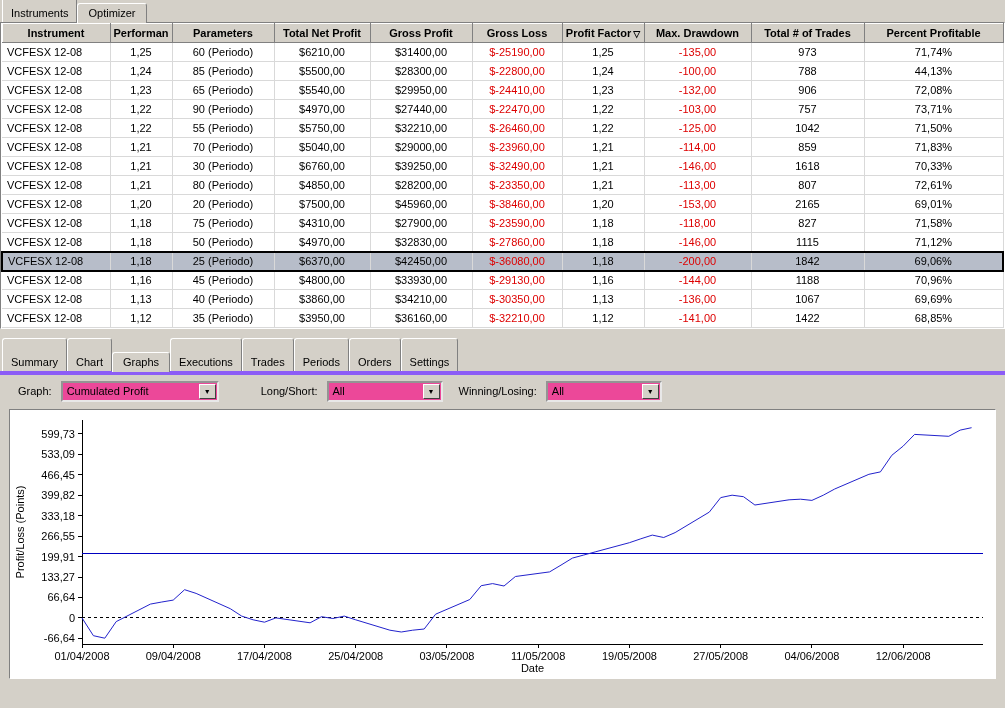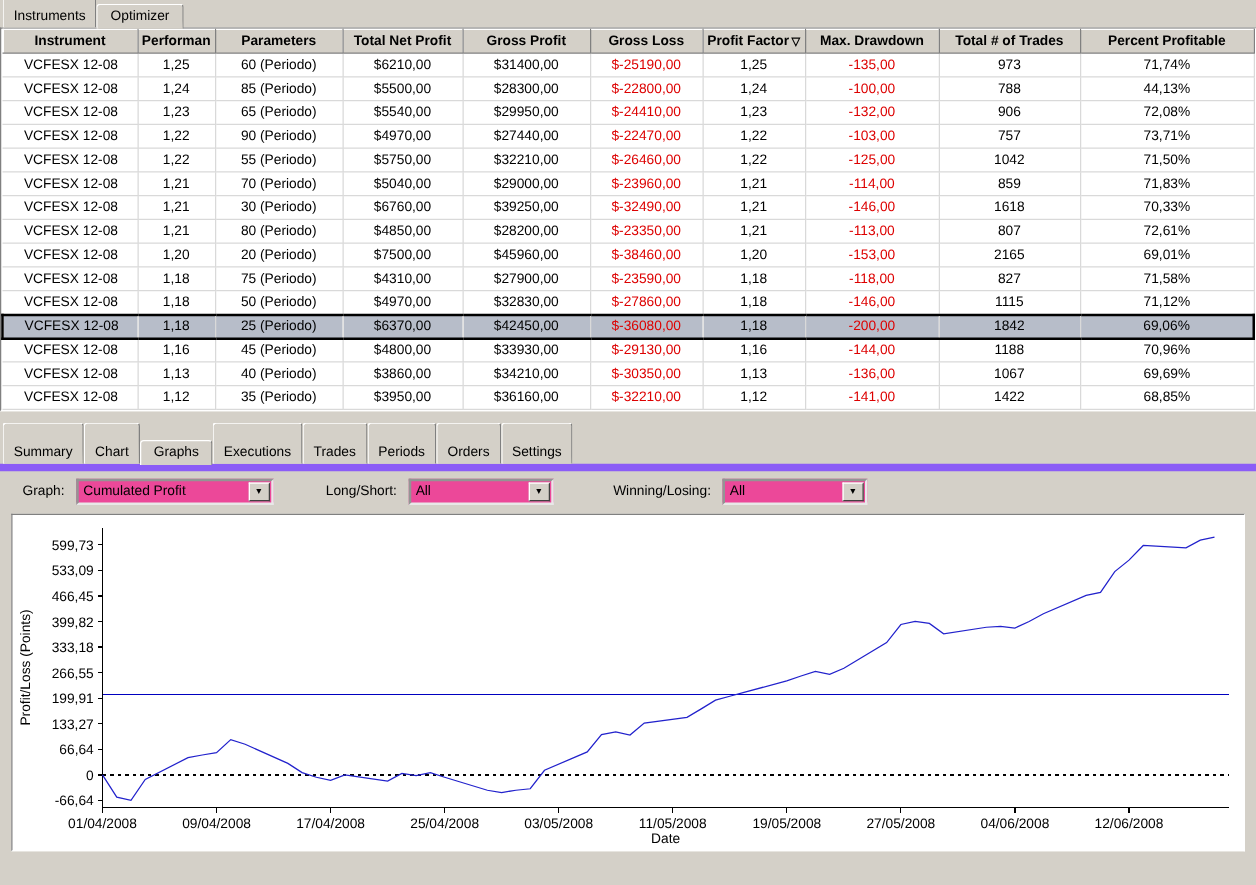--- a/index.html
+++ b/index.html
@@ -32,37 +32,37 @@
     height:19px; font-weight:700; text-align:center; background:#d4d0c8;
     border-top:1px solid #fff; border-left:1px solid #fff;
     border-right:1px solid #808080; border-bottom:1px solid #808080;
     padding:0 2px; overflow:hidden; white-space:nowrap;
   }
   td {
     height:19px; text-align:center; background:#fff;
     border-right:1px solid #d9d9d9; border-bottom:1px solid #d9d9d9;
     padding:0 3px; overflow:hidden; white-space:nowrap;
   }
-  td.left { text-align:center; padding-left:5px; }
+  td.left { text-align:left; padding-left:5px; }
   td.neg { color:#dd0000; }
   tr.selected td { background:#b7bdc9; border-top:2px solid #000; border-bottom:2px solid #000; }
   tr.selected td:first-child { border-left:2px solid #000; }
   tr.selected td:last-child { border-right:2px solid #000; }
   .sort-arrow { font-size:9px; margin-left:2px; }
 
   
-  .bottom-content { border-top:6px solid #8b5cf6; }
+  .bottom-content { border-top:4px solid #8b5cf6; }
   .controls { display:flex; align-items:center; height:32px; padding-left:18px; }
   .ctl-label { margin-right:9px; }
   .combo {
     height:21px; background:#ec4899; display:flex; align-items:center;
     border:2px inset #e8e8e8;
   }
   .combo-graph { width:158px; margin-right:42px; }
-  .combo-small { width:116px; margin-right:48px; }
+  .combo-small { width:116px; margin-right:16px; }
   .combo-value { flex:1; padding:0 4px; overflow:hidden; white-space:nowrap; }
   .combo-btn {
     width:17px; height:15px; margin-right:1px; background:#d4d0c8;
     border:1px solid; border-color:#fff #404040 #404040 #fff;
     font-size:7px; line-height:13px; text-align:center; color:#000;
   }
   .chart-box {
     margin:2px 9px 0 9px; width:987px; height:270px; background:#fff;
     border:1px solid; border-color:#808080 #fff #fff #808080;
   }

